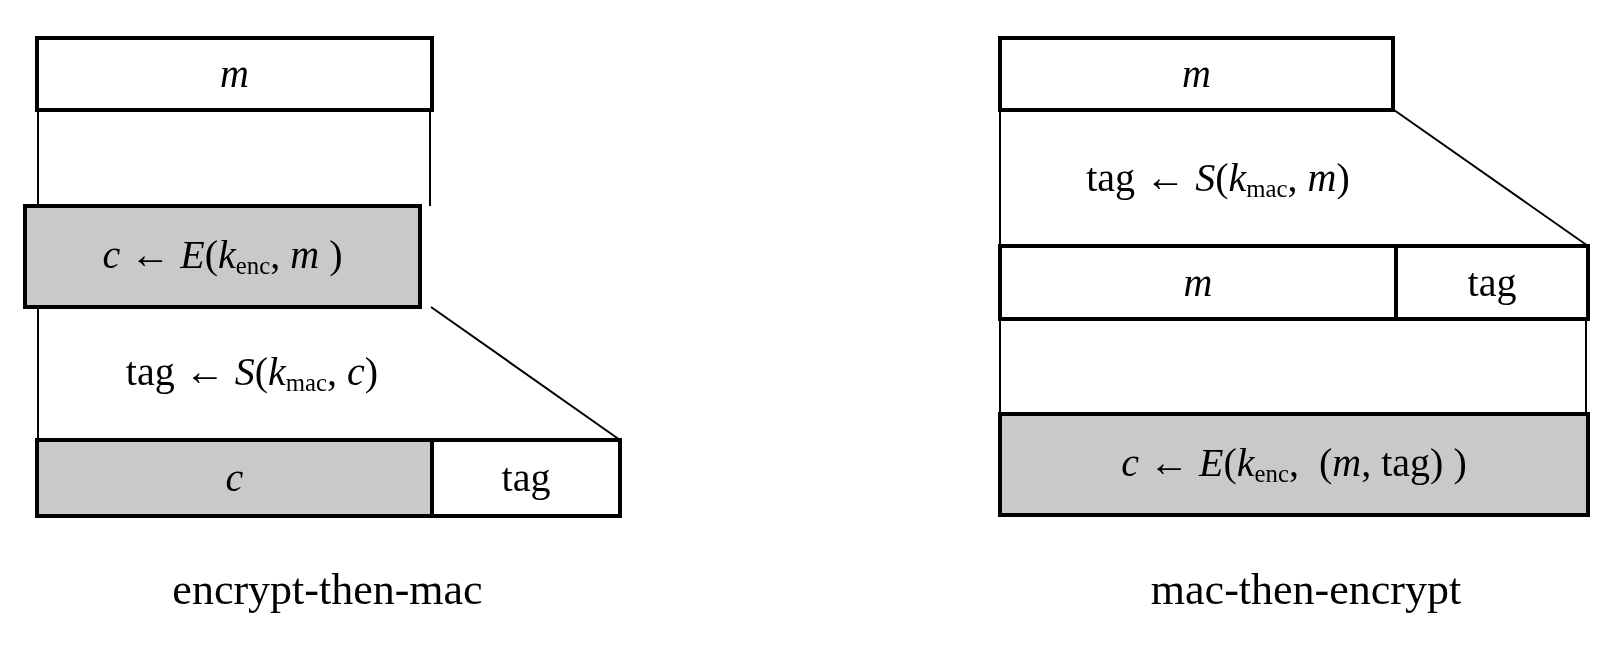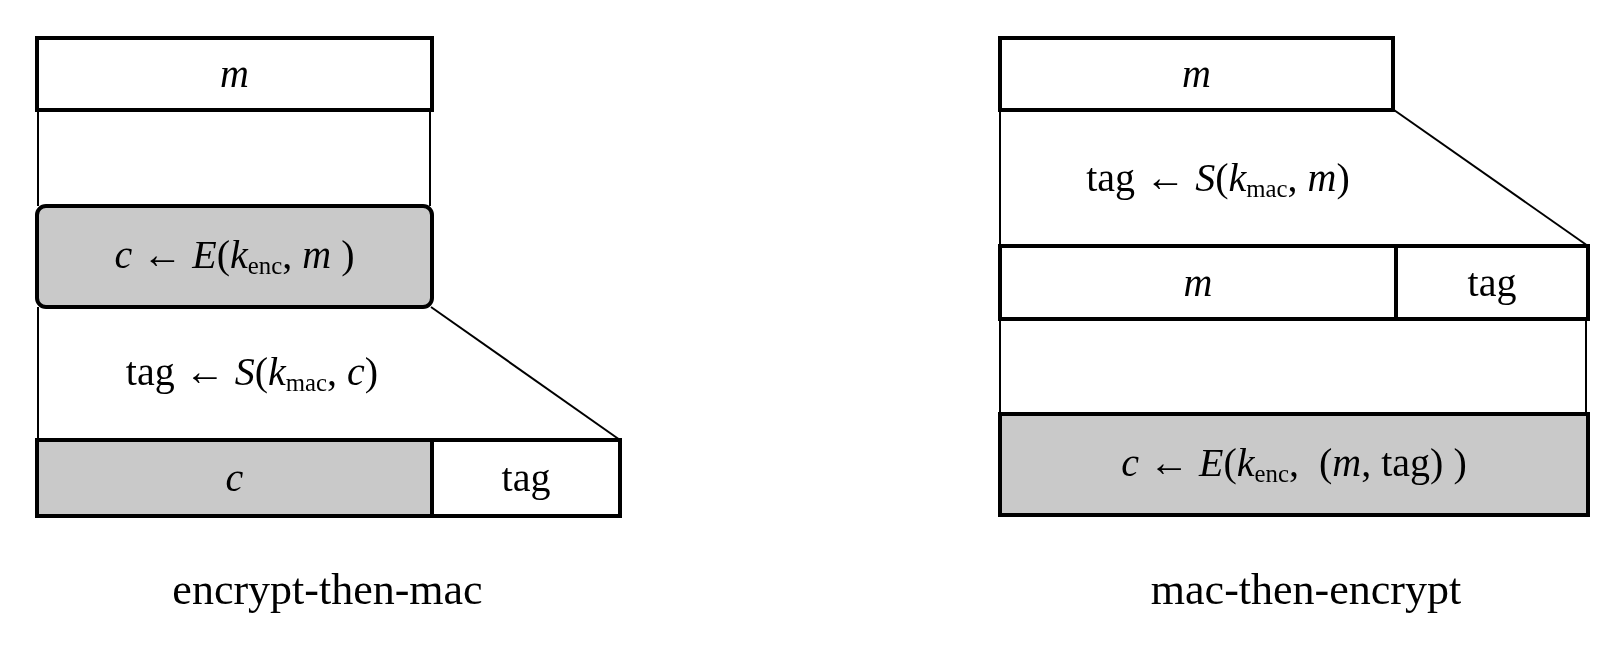--- a/index.html
+++ b/index.html
@@ -66,21 +66,21 @@
   }
   .caption {
     position: absolute;
     text-align: center;
     font-size: 44px;
     line-height: 1.1;
   }
 
   
   .etm-m     { left: 35px;  top: 36px;  width: 399px; height: 76px; }
-  .etm-enc   { left: 35px;  top: 204px; width: 399px; height: 105px; border-radius: 11px; }
+  .etm-enc   { left: 23px;  top: 204px; width: 399px; height: 105px; }
   .etm-mac   { left: 40px;  top: 338px; width: 424px; height: 72px; }
   .etm-out   { left: 35px;  top: 438px; width: 587px; height: 80px; }
   .etm-out .cell.first { width: 395px; }
   .etm-out .cell.second { flex: 1; }
   .etm-cap   { left: 34px;  top: 566px; width: 587px; }
 
   
   .mte-m     { left: 998px; top: 36px;  width: 397px; height: 76px; }
   .mte-mac   { left: 998px; top: 144px; width: 440px; height: 72px; text-align: right; }
   .mte-mid   { left: 998px; top: 244px; width: 592px; height: 77px; }

